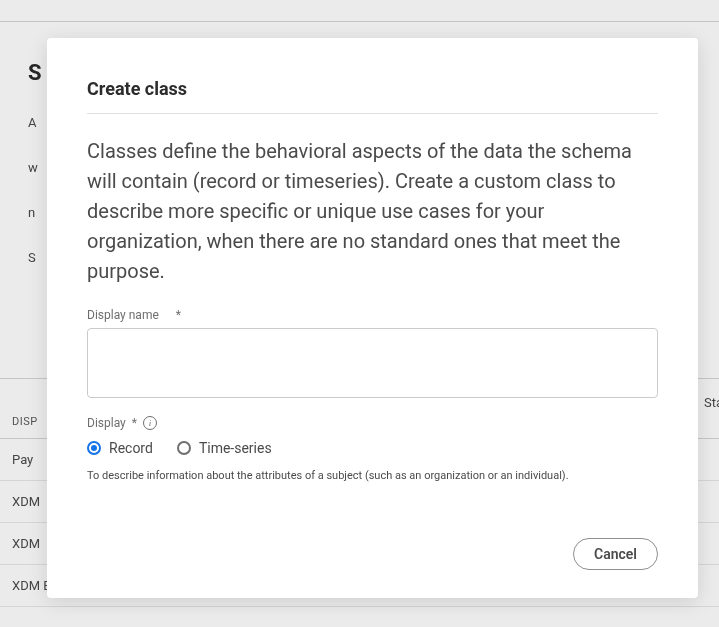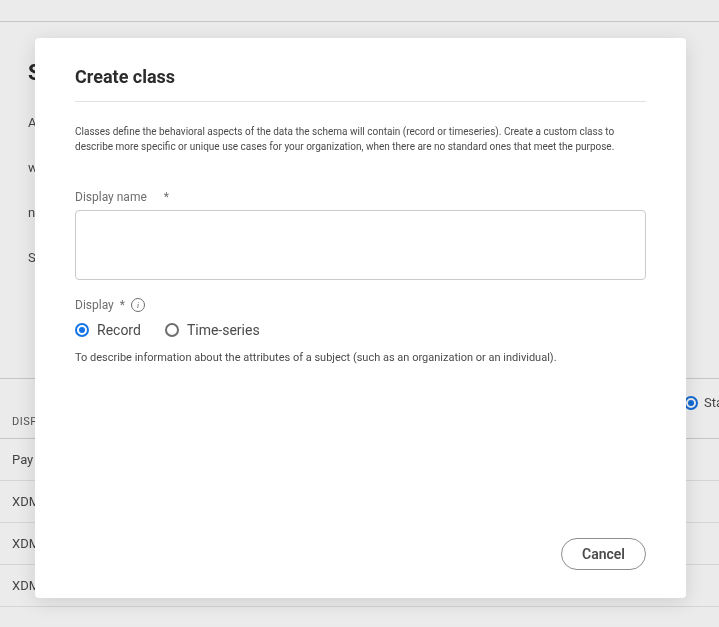--- a/index.html
+++ b/index.html
@@ -128,43 +128,43 @@
       background: #1473e6;
     }
     .overlay {
       position: absolute;
       inset: 0;
       background: rgba(0,0,0,0.08);
     }
     .dialog {
       position: absolute;
       top: 38px;
-      left: 35px;
+      left: 47px;
       width: 651px;
       height: 560px;
       background: #fff;
       border-radius: 4px;
       box-shadow: 0 4px 20px rgba(0,0,0,0.12);
-      padding: 28px 40px 28px 40px;
+      padding: 40px 40px 28px 40px;
       display: flex;
       flex-direction: column;
     }
     .dialog-title {
       font-size: 18px;
       font-weight: 700;
       color: #2c2c2c;
       padding-bottom: 14px;
       border-bottom: 1px solid #e1e1e1;
       margin-bottom: 22px;
     }
     .dialog-desc {
-      font-size: 10px;
+      font-size: 20px;
       color: #4b4b4b;
       line-height: 1.5;
-      margin-bottom: 36px;
+      margin-bottom: 22px;
     }
     .field-label {
       font-size: 12px;
       color: #6e6e6e;
       margin-bottom: 6px;
       display: flex;
       align-items: center;
       gap: 17px;
     }
     .req-star {

